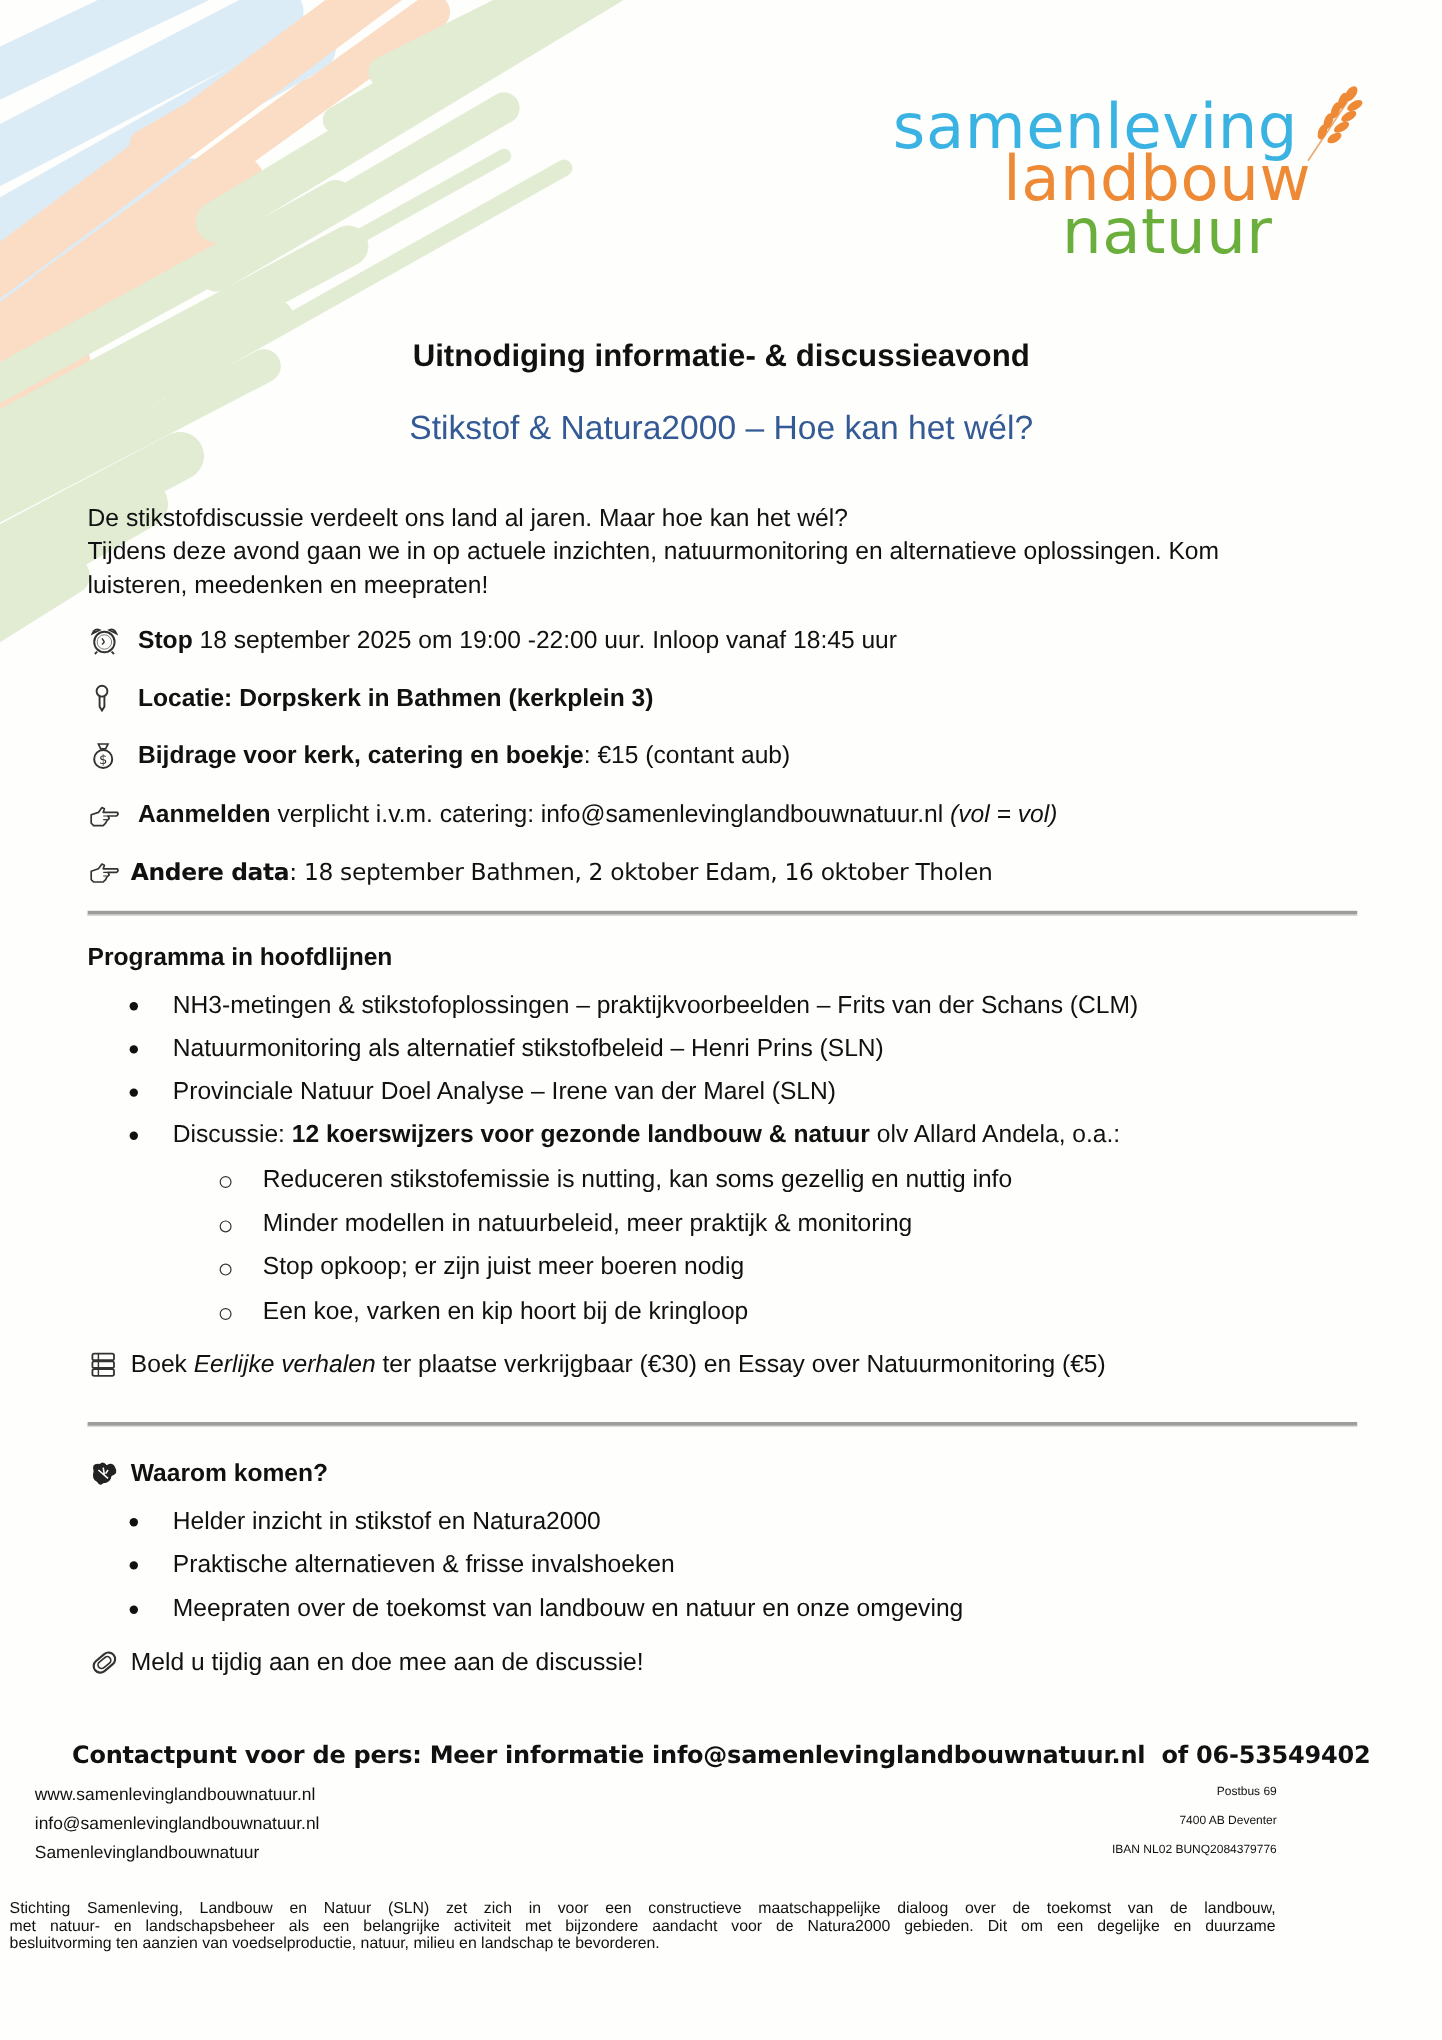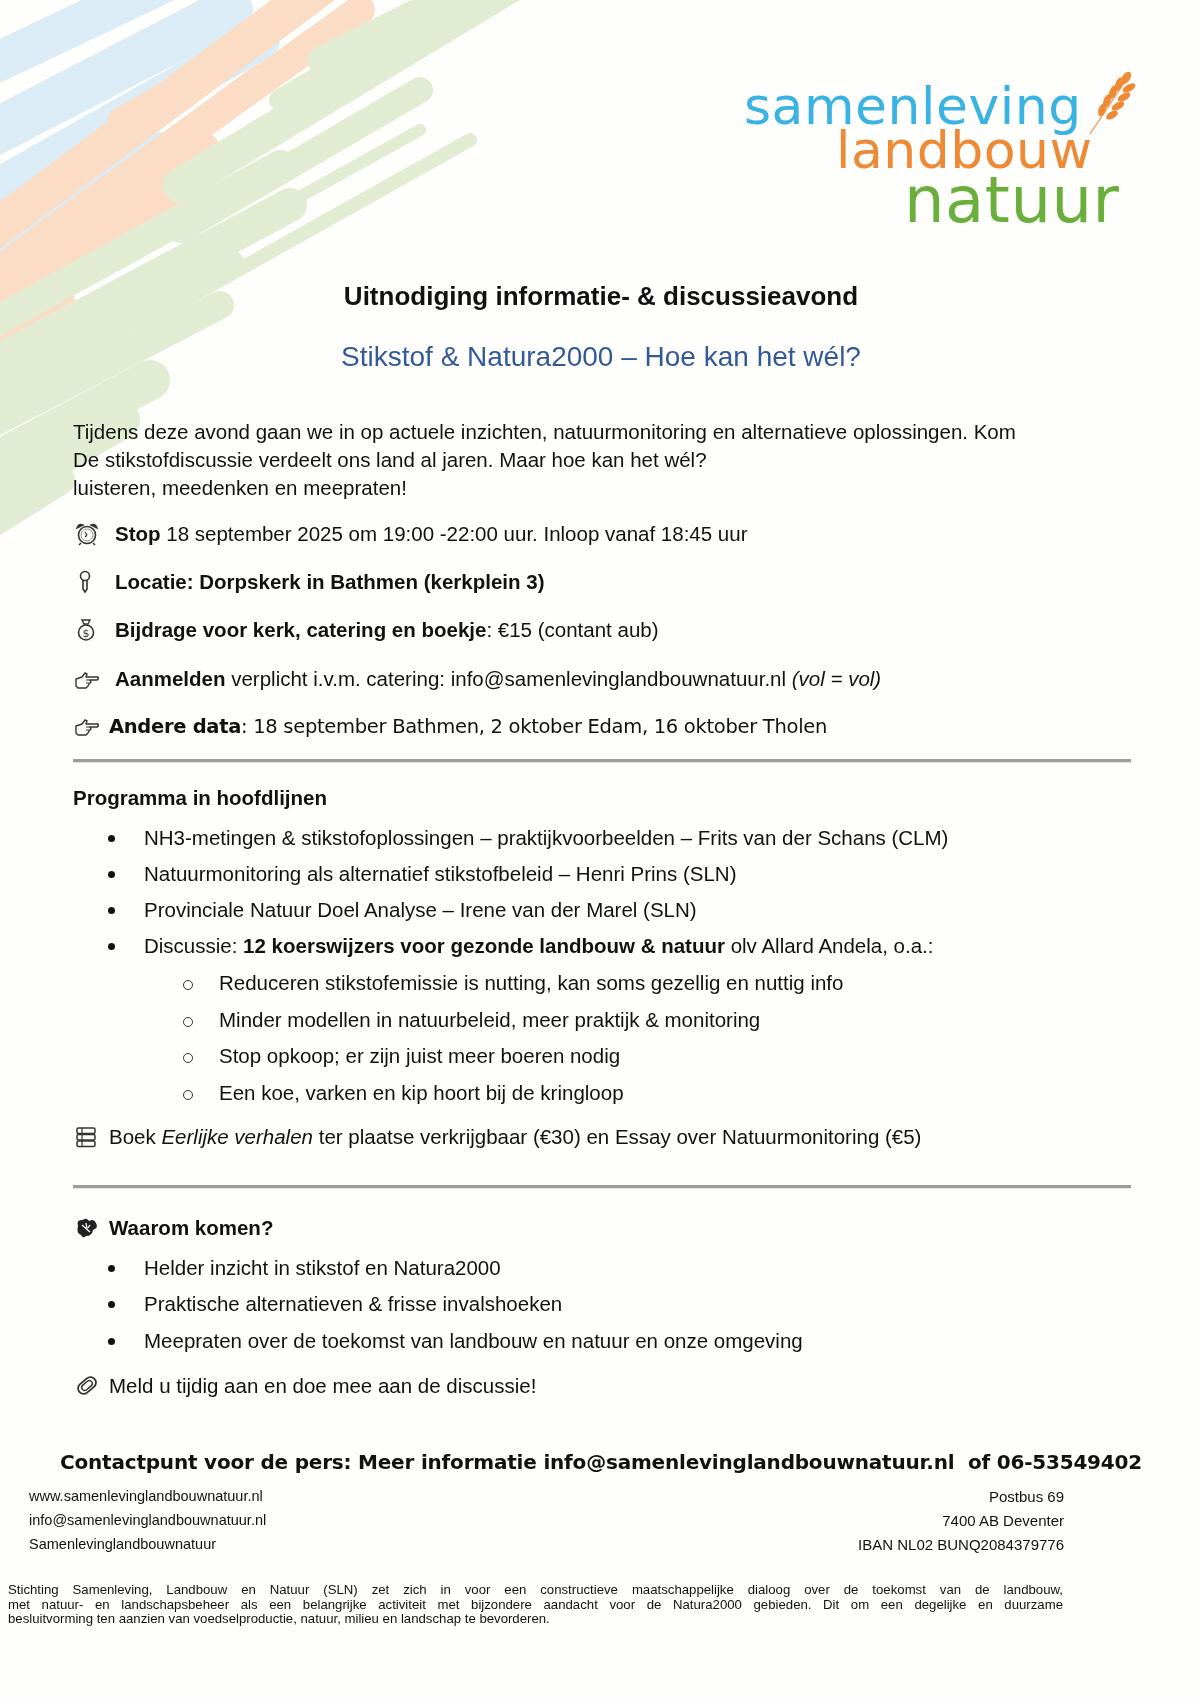--- a/index.html
+++ b/index.html
@@ -7,21 +7,21 @@
     width: 1202px; height: 1700px; position: relative; overflow: hidden;
     background: #fefefc;
     font-family: "Liberation Sans", sans-serif;
     color: #111;
   }
   .abs { position: absolute; white-space: nowrap; }
   .deco { position: absolute; left: 0; top: 0; width: 560px; height: 560px; }
   .logo-line { position: absolute; font-family: "DejaVu Sans", sans-serif; font-weight: 500; letter-spacing: 0.5px; line-height: 1; }
   .logo-1 { left: 744px; top: 80px; font-size: 52px; color: #3ab3e3; }
   .logo-2 { left: 836px; top: 124px; font-size: 52px; color: #ee8a36; }
-  .logo-3 { left: 904px; top: 168px; font-size: 64px; color: #6aae3c; }
+  .logo-3 { left: 885px; top: 168px; font-size: 52px; color: #6aae3c; }
   .wheat { position: absolute; left: 1086px; top: 70px; width: 50px; height: 66px; }
 
   .title { left: 0; width: 1202px; text-align: center; top: 281px; font-size: 26px; font-weight: bold; color: #111; }
   .subtitle { left: 0; width: 1202px; text-align: center; top: 341px; font-size: 28px; color: #345a96; }
 
   .para { left: 73px; top: 418px; font-size: 20.5px; line-height: 28px; white-space: normal; width: 1060px; }
   .para div { white-space: nowrap; }
 
   .info-row { position: absolute; left: 73px; height: 28px; font-size: 20.5px; display: flex; align-items: center; white-space: nowrap; }
   .info-row .icon { width: 28px; height: 26px; margin-right: 14px; display: inline-flex; align-items: center; justify-content: center; }
@@ -33,21 +33,21 @@
   .sep { position: absolute; left: 73px; width: 1058px; height: 3px; background: #9d9d9d; border-bottom: 1px solid #e2e2e2; }
 
   .section-head { position: absolute; left: 73px; font-size: 20.5px; font-weight: bold; white-space: nowrap; display: flex; align-items: center; }
   .bullet-row { position: absolute; left: 108px; font-size: 20.5px; white-space: nowrap; display: flex; align-items: center; }
   .bullet-row .dot { width: 7px; height: 7px; border-radius: 50%; background: #111; margin-right: 29px; margin-left: 0; }
   .sub-row { position: absolute; left: 183px; font-size: 20.5px; white-space: nowrap; display: flex; align-items: center; }
   .sub-row .ring { width: 8px; height: 8px; border-radius: 50%; border: 1.3px solid #333; margin-right: 26px; margin-top: 4px; }
 
   .contact { position: absolute; left: 0; width: 1202px; text-align: center; top: 1450px; font-family: "DejaVu Sans", sans-serif; font-weight: bold; font-size: 20px; letter-spacing: -0.2px; }
   .foot-left { position: absolute; left: 29px; font-size: 14.5px; color: #111; }
-  .foot-right { position: absolute; right: 138px; font-size: 15px; color: #111; text-align: right; }
+  .foot-right { position: absolute; right: 138px; font-size: 10px; color: #111; text-align: right; }
   .foot-para { position: absolute; left: 8px; top: 1583px; width: 1055px; font-size: 13.2px; line-height: 14.5px; text-align: justify; color: #111; white-space: normal; }
   .foot-para div { text-align: justify; text-align-last: justify; }
   .foot-para div.last { text-align-last: left; }
 </style>
 </head>
 <body>
 
 <svg class="deco" viewBox="0 0 560 560" preserveAspectRatio="none">
   <g stroke-linecap="round" fill="none">
 
@@ -98,22 +98,22 @@
       <ellipse cx="16" cy="40" rx="3.5" ry="6.5" transform="rotate(20 16 40)"></ellipse>
       <ellipse cx="26" cy="45" rx="3.5" ry="6.5" transform="rotate(60 26 45)"></ellipse>
     </g>
   </svg>
 </div>
 
 <div class="abs title">Uitnodiging informatie- &amp; discussieavond</div>
 <div class="abs subtitle">Stikstof &amp; Natura2000 – Hoe kan het wél?</div>
 
 <div class="abs para">
+  <div>De stikstofdiscussie verdeelt ons land al jaren. Maar hoe kan het wél?</div>
   <div>Tijdens deze avond gaan we in op actuele inzichten, natuurmonitoring en alternatieve oplossingen. Kom</div>
-  <div>De stikstofdiscussie verdeelt ons land al jaren. Maar hoe kan het wél?</div>
   <div>luisteren, meedenken en meepraten!</div>
 </div>
 
 <div class="info-row" style="top:520px;">
   <span class="icon">
     <svg viewBox="0 0 26 24">
         <circle cx="13" cy="13" r="8.5" fill="none" stroke="#333" stroke-width="1.6"></circle>
         <circle cx="13" cy="13" r="6" fill="none" stroke="#777" stroke-width="0.8"></circle>
         <path d="M3 6 Q5 1 9 3 Z M23 6 Q21 1 17 3 Z" fill="none" stroke="#333" stroke-width="1.5"></path>
         <path d="M13 13 L11 10 M13 13 L11 15" stroke="#333" stroke-width="1.2"></path>

